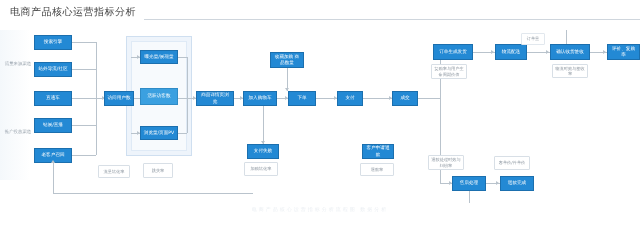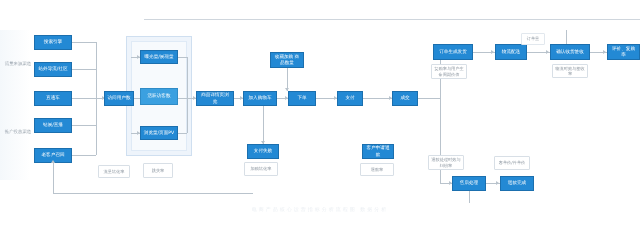--- a/index.html
+++ b/index.html
@@ -124,20 +124,21 @@
   }
 </style>
 </head>
 <body>
 
 <div id="stage">
 
   <div class="left-wash"></div>
 
   <div class="title-bar">
+    <div class="title-text">电商产品核心运营指标分析</div>
     <div class="title-rule"></div>
   </div>
 
   <div class="bracket-label" style="left:4px;top:56px;width:28px;height:14px;">流量来源渠道</div>
   <div class="bracket-label" style="left:4px;top:124px;width:28px;height:14px;">推广投放渠道</div>
 
   <div class="panel" style="left:126px;top:36px;width:66px;height:120px;"></div>
   <div class="panel-inner" style="left:131px;top:41px;width:56px;height:110px;"></div>
 
   <div class="node" style="left:34px;top:35px;width:38px;height:15px;">搜索引擎</div>

